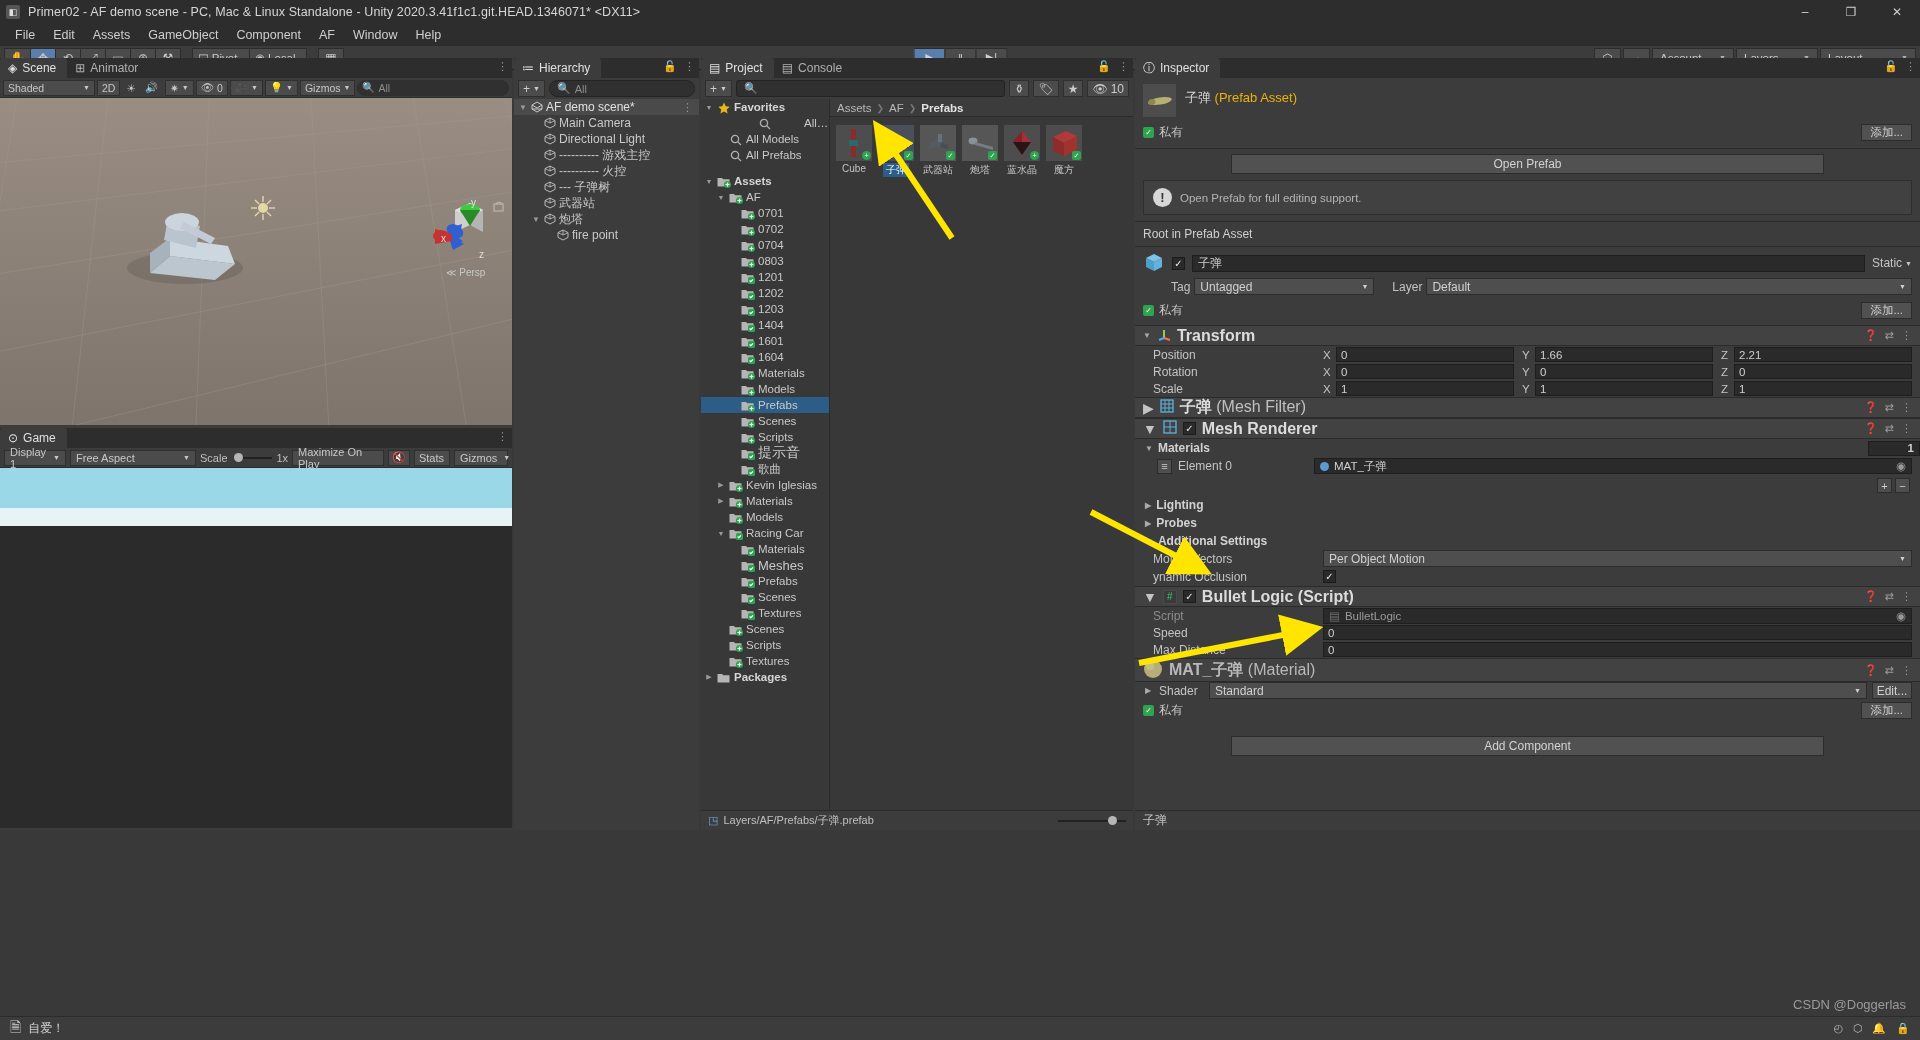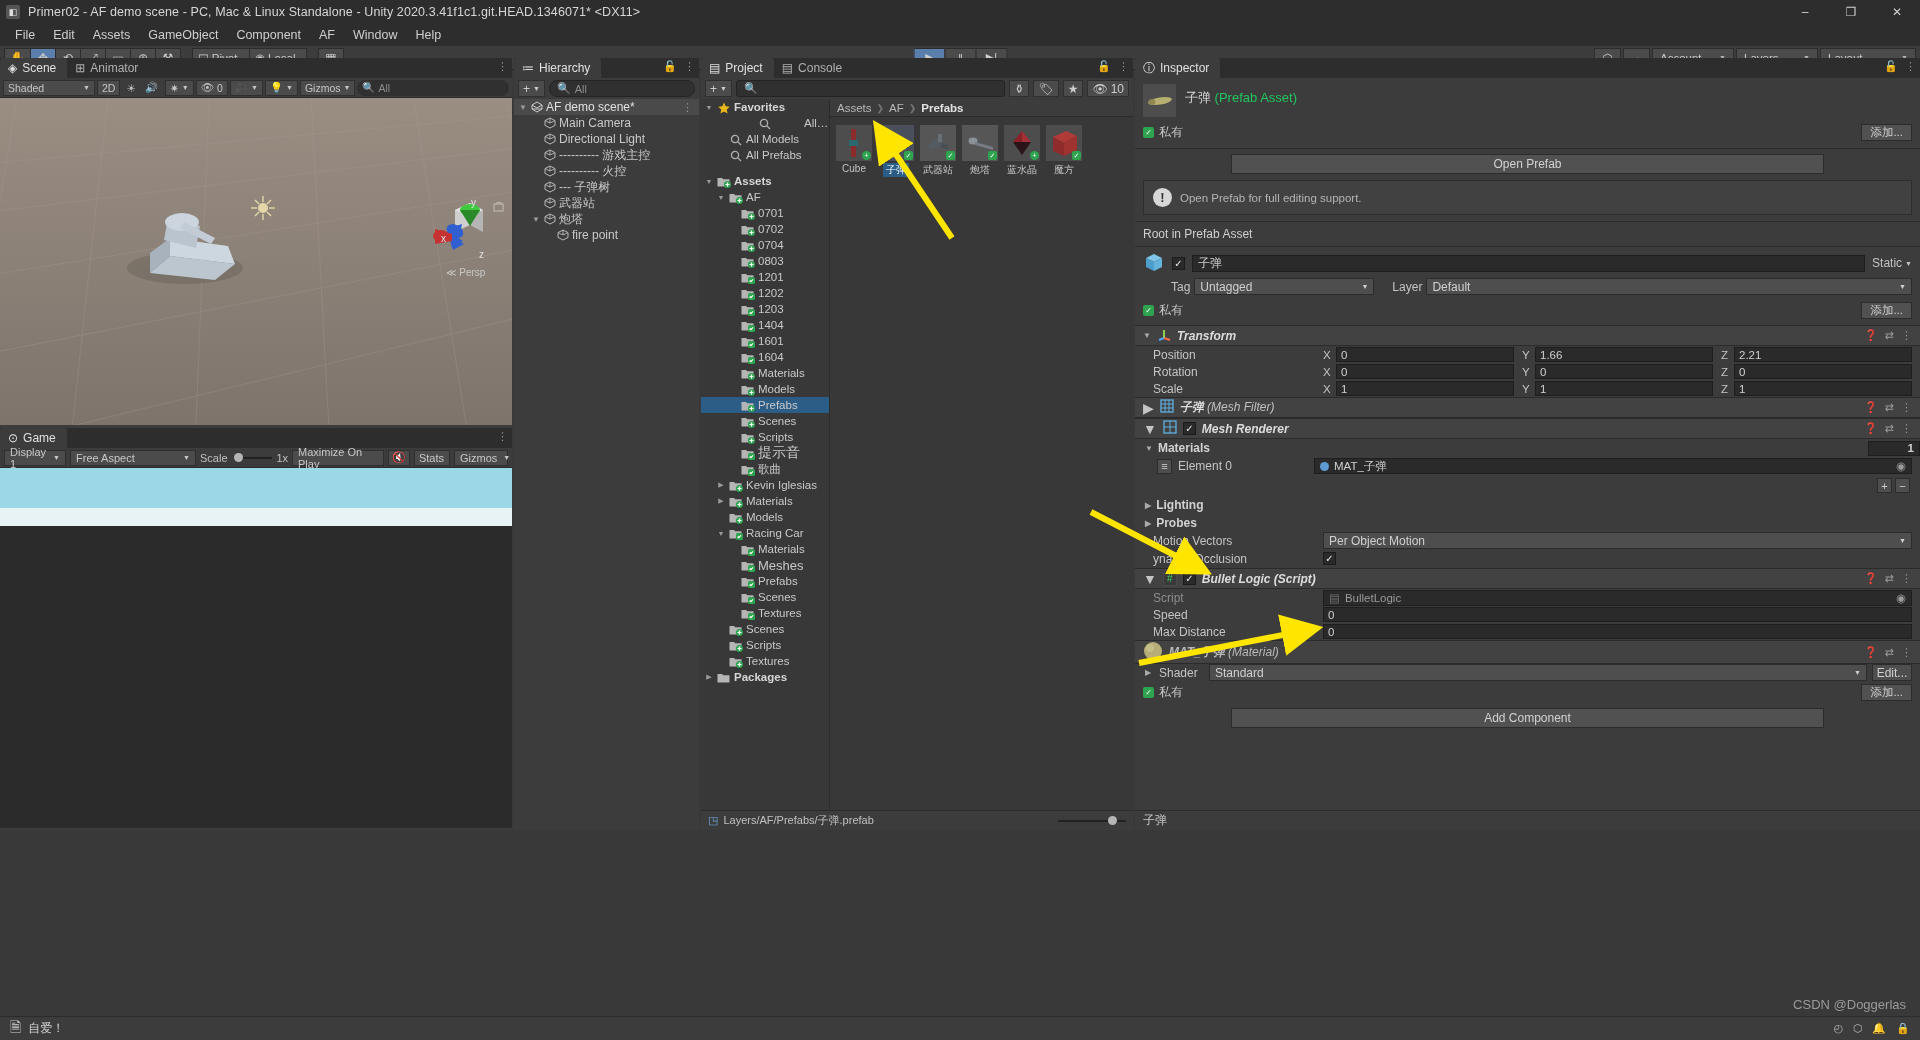--- a/index.html
+++ b/index.html
@@ -120,21 +120,21 @@
                  color:#c0c0c0; border-top:1px solid #2b2b2b; }
   .slider { margin-left:auto; display:flex; align-items:center; gap:0; }
   .slider .track { width:68px; height:2px; background:#222; position:relative; }
   .slider .knob { position:absolute; width:9px; height:9px; border-radius:50%; background:#b6b6b6; top:-4px; }
 
   
   .insp-panel { position:absolute; left:1135px; top:58px; width:785px; height:772px; background:#3c3c3c; }
   .insp-head { display:flex; align-items:flex-start; gap:9px; padding:6px 8px 4px 8px; }
   .insp-prev { width:33px; height:33px; background:#4a4a4a; position:relative; overflow:hidden; }
   .insp-title { font-size:13px; color:#d9d9d9; padding-top:5px; }
-  .insp-title .grey { color:#22c55e;text-align:center; }
+  .insp-title .grey { color:#eab308;text-align:center; }
   .cbrow { display:flex; align-items:center; gap:5px; padding:3px 8px; font-size:12px; color:#c4c4c4; }
   .gcheck { width:11px; height:11px; background:#2ea44f; border-radius:2px; display:flex;
             align-items:center; justify-content:center; font-size:8px; color:#fff; }
   .addbtn-right { margin-left:auto; background:#515151; border:1px solid #2c2c2c; height:17px;
                   padding:0 8px; display:flex; align-items:center; font-size:11.5px; color:#d0d0d0; }
   .sep { height:1px; background:#2b2b2b; margin:4px 0; }
   .btn-wide { height:20px; background:#515151; border:1px solid #2c2c2c; display:flex;
               align-items:center; justify-content:center; font-size:12px; color:#d2d2d2;
               margin:5px 96px; }
   .helpbox { margin:6px 8px; background:#414141; border:1px solid #2e2e2e; display:flex;
@@ -152,21 +152,21 @@
                align-items:center; padding:0 5px; font-size:12px; color:#cfcfcf; }
   .statictxt { font-size:12px; color:#c4c4c4; display:flex; align-items:center; gap:3px; }
   .tagrow { display:flex; align-items:center; gap:4px; padding:2px 8px 4px 36px; font-size:12px; }
   .lbl { color:#c4c4c4; }
   .dropdown { height:17px; background:#4e4e4e; border:1px solid #2c2c2c; display:flex;
               align-items:center; justify-content:space-between; padding:0 5px; font-size:12px;
               color:#d0d0d0; }
 
   .comp-hdr { height:21px; display:flex; align-items:center; gap:6px; padding:0 8px;
               background:#424242; border-top:1px solid #2b2b2b; border-bottom:1px solid #2b2b2b; }
-  .comp-title { font-weight:bold; font-size:12px; color:#dcdcdc;font-style:italic; }
+  .comp-title { font-weight:bold; font-size:16px; color:#dcdcdc; }
   .comp-right { margin-left:auto; display:flex; align-items:center; gap:7px; color:#9b9b9b; font-size:11px; }
   .prow { height:17px; display:flex; align-items:center; padding:0 8px 0 18px; font-size:12px; }
   .pname { width:170px; color:#c4c4c4; }
   .vec3 { flex:1; display:flex; gap:8px; }
   .vfield { flex:1; display:flex; align-items:center; gap:5px; }
   .vfield .ax { color:#c4c4c4; font-size:11.5px; width:8px; }
   .vbox { flex:1; height:15px; background:#2a2a2a; border:1px solid #1e1e1e;
           display:flex; align-items:center; padding:0 4px; font-size:11.5px; color:#cfcfcf; }
   .foldrow { height:18px; display:flex; align-items:center; gap:5px; padding-left:10px;
              font-size:12px; color:#d2d2d2; font-weight:bold; }
@@ -1211,20 +1211,24 @@
     </div>
 
     <div class="foldrow">
       <span class="tri2">▶</span>
       <span>Lighting</span>
     </div>
     <div class="foldrow">
       <span class="tri2">▶</span>
       <span>Probes</span>
     </div>
+    <div class="foldrow">
+      <span class="tri2">▼</span>
+      <span>Additional Settings</span>
+    </div>
     <div class="prow">
       <span class="pname">Motion Vectors</span>
       <span class="dropdown" style="flex:1">
         <span>Per Object Motion</span>
         <span style="font-size:7px">▼</span>
       </span>
     </div>
     <div class="prow" style="height:19px">
       <span class="pname">ynamic Occlusion</span>
       <span class="chk">✓</span>
@@ -1282,21 +1286,21 @@
         <span style="font-size:7px">▼</span>
       </span>
       <span class="dropdown" style="width:40px;justify-content:center;margin-left:5px">Edit...</span>
     </div>
     <div class="cbrow">
       <span class="gcheck">✓</span>
       <span>私有</span>
       <span class="addbtn-right">添加...</span>
     </div>
 
-    <div class="btn-wide" style="margin-top:4px">Add Component</div>
+    <div class="btn-wide" style="margin-top:14px">Add Component</div>
 
     <div class="insp-status">
       <span>子弹</span>
     </div>
   </div>
 
   <svg class="arrow" style="left:0;top:0;width:1920px;height:1040px">
     <defs>
       <marker id="ah" markerWidth="7" markerHeight="7" refX="1" refY="3.5" orient="auto">
         <polygon points="0,0 7,3.5 0,7" fill="#ffe500"></polygon>

